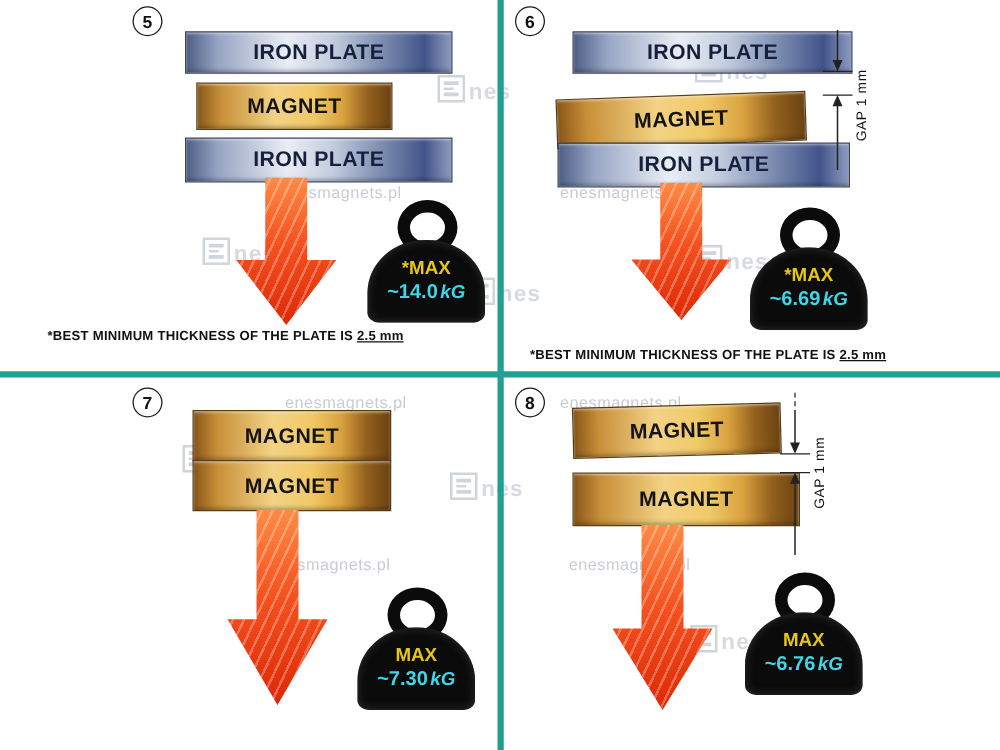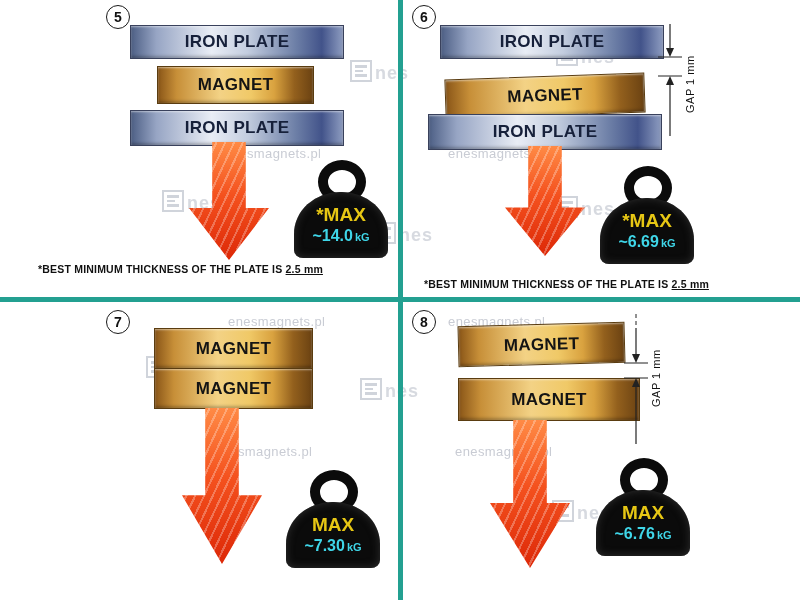--- a/index.html
+++ b/index.html
@@ -21,20 +21,21 @@
   }
 
   .plate {
     position:absolute; display:flex; align-items:center; justify-content:center;
     font-weight:700; font-size:17px; letter-spacing:.3px;
     box-shadow: inset 0 1px 2px rgba(255,255,255,.5), inset 0 -2px 3px rgba(0,0,0,.25);
   }
   .iron {
     color:#16203a; border:1px solid #39415c;
     background:linear-gradient(90deg,#4d5f85 0%,#97a5c4 12%,#e9edf5 38%,#c3cddf 55%,#6c7ea6 78%,#42538a 90%,#8d9cc0 100%);
+    margin-left:18px;
   }
   .magnet {
     color:#141414; border:1px solid #5a3c10;
     background:linear-gradient(90deg,#8a5618 0%,#c78f38 12%,#f3d285 40%,#f0c967 60%,#d9a23f 75%,#93601d 88%,#6b4212 100%);
   }
 
   .arrow {
     position:absolute;
     clip-path: polygon(29% 0, 71% 0, 71% 56%, 100% 56%, 50% 100%, 0 56%, 29% 56%);
     background:
@@ -47,23 +48,23 @@
   .kb-ring {
     width:28px; height:24px; border:10px solid #0b0b0b; border-radius:50%;
     margin:0 auto; position:relative; z-index:1; background:#fff;
   }
   .kb-body {
     margin-top:-12px; width:94px; height:66px; background:#0b0b0b;
     border-radius:46px 46px 9px 9px / 42px 42px 8px 8px;
     display:flex; flex-direction:column; align-items:center; justify-content:center;
     position:relative; z-index:2; box-shadow: inset 0 0 8px #303030;
   }
-  .kb-max { color:var(--max-text,#e7c714); font-weight:700; font-size:19px; line-height:1.2; }
+  .kb-max { color:var(--max-text,#e7c714); font-weight:700; font-size:15px; line-height:1.2; }
   .kb-val { color:var(--value-text,#3fd6e8); font-weight:700; font-size:16px; line-height:1.25; }
-  .kb-unit { font-size:11px; margin-left:2px; }
+  .kb-unit { font-size:15px; margin-left:2px;font-style:italic; }
 
   .footnote { position:absolute; font-size:10.5px; font-weight:600; color:#111; white-space:nowrap; letter-spacing:.2px; }
   .footnote b { font-weight:800;text-decoration:underline; }
 
   .gap-label {
     position:absolute; writing-mode:vertical-rl; transform:rotate(180deg);
     font-size:11px; color:#111; letter-spacing:.5px; text-align:center;
   }
   .dim { position:absolute; }
 

